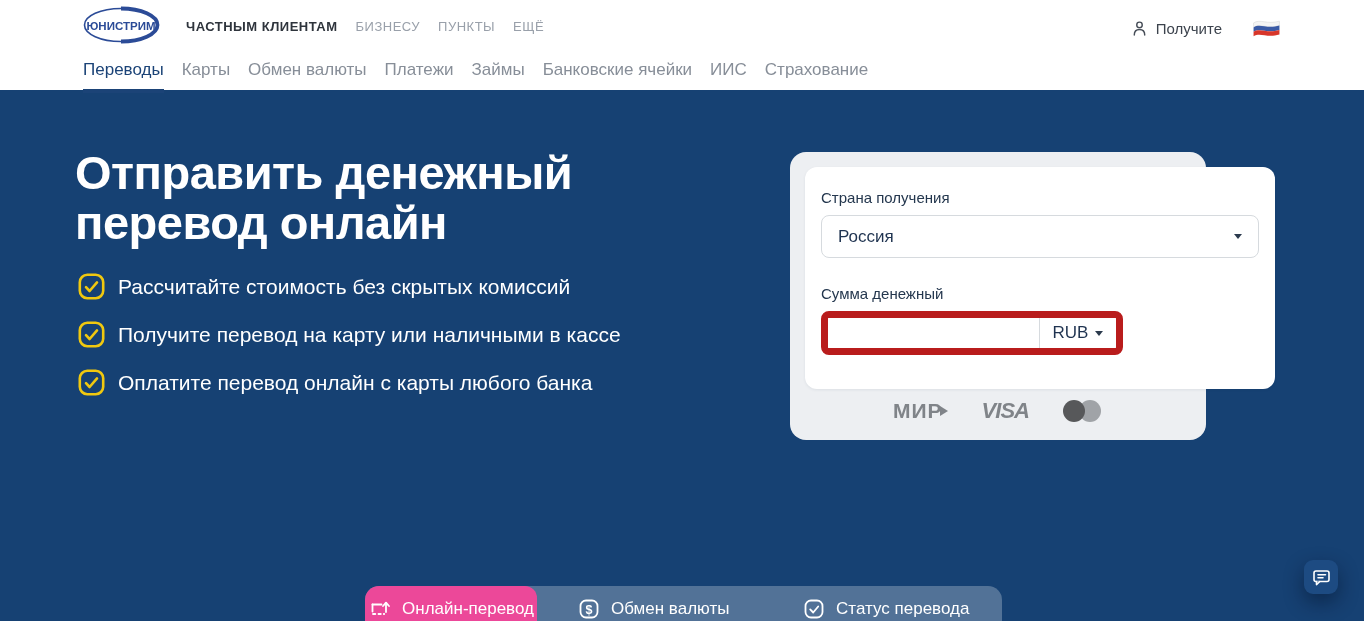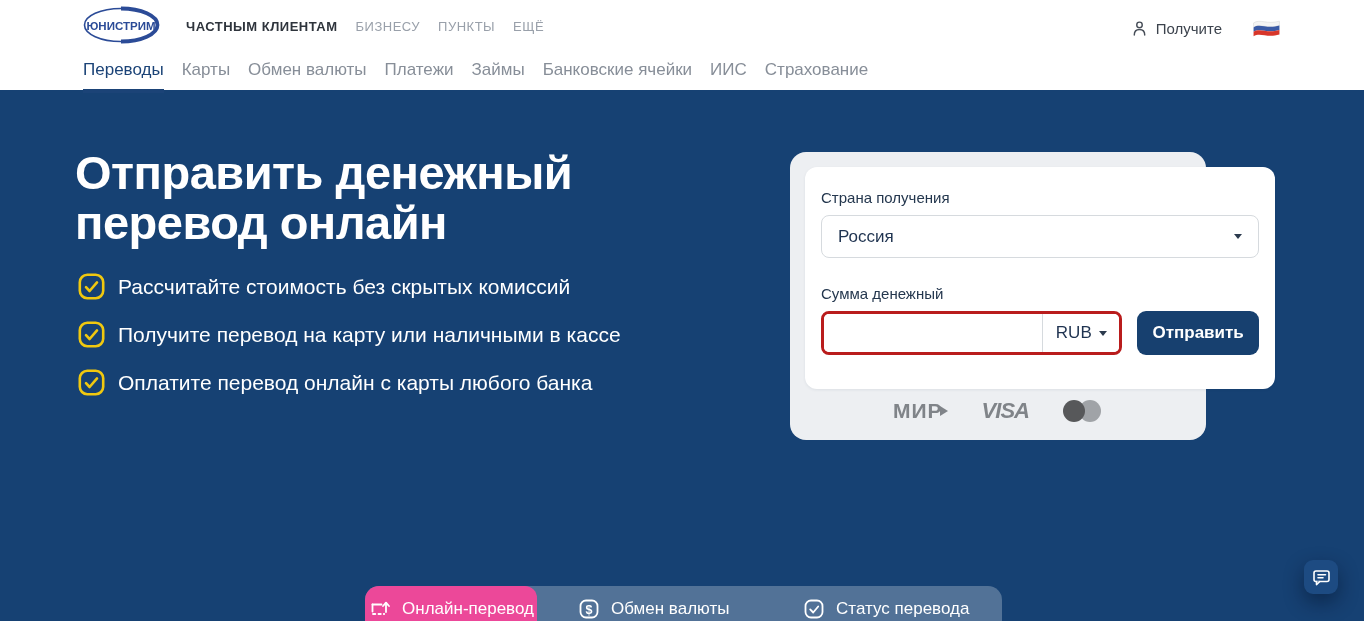--- a/index.html
+++ b/index.html
@@ -37,21 +37,21 @@
   .card-inner { position:absolute; left:15px; top:15px; width:470px; height:222px; background:#ffffff;
                 border-radius:12px; box-shadow:0 1px 3px rgba(30,50,80,0.08); padding:16px; }
   .field-label { margin-top:6px; font-size:15px; color:#24374e; }
   .select-box { margin-top:9px; height:43px; border:1px solid #d6dade; border-radius:8px;
                 display:flex; align-items:center; justify-content:space-between; padding:0 16px;
                 font-size:17px; color:#1f3350; cursor:pointer; background:#fff; }
   .caret { width:0; height:0; border-left:4.5px solid transparent; border-right:4.5px solid transparent;
            border-top:5.5px solid #2b3a4d; }
   .field-label2 { margin-top:27px; font-size:15px; color:#24374e; }
   .amount-row { margin-top:9px; display:flex; align-items:center; }
-  .amount-group { display:flex; width:302px; height:44px; border:3px solid #b91c1c; border-radius:8px;
+  .amount-group { display:flex; width:302px; height:44px; border:7px solid #b91c1c; border-radius:8px;
                   overflow:hidden; background:#fff; }
   .amount-input { flex:1; border:none; outline:none; font-size:17px; padding:0 12px; min-width:0;
                   font-family:"Liberation Sans", sans-serif; color:#1f3350; }
   .currency-box { width:77px; border-left:1px solid #d6dade; display:flex; align-items:center;
                   justify-content:center; gap:7px; font-size:17px; color:#1f3350; cursor:pointer; background:#fff; }
   .submit-btn { margin-left:15px; width:122px; height:44px; background:#17406f; color:#fff; border:none;
                 border-radius:9px; font-size:17px; font-weight:bold; cursor:pointer;
                 font-family:"Liberation Sans", sans-serif; }
 
   .payments { position:absolute; left:0; right:0; bottom:16px; height:26px; display:flex;
@@ -181,21 +181,20 @@
 
         <div class="field-label2">Сумма денежный</div>
         <div class="amount-row">
           <div class="amount-group">
             <input class="amount-input" type="text" value="" style="">
             <div class="currency-box">
               <span>RUB</span>
               <span class="caret"></span>
             </div>
           </div>
-          <button class="submit-btn">Отправить</button>
         </div>
       </div>
 
       <div class="payments">
         <div class="mir-logo">
           <span>МИР</span>
           <span class="mir-arrow"></span>
         </div>
         <div class="visa-logo">VISA</div>
         <div class="mc-logo">

